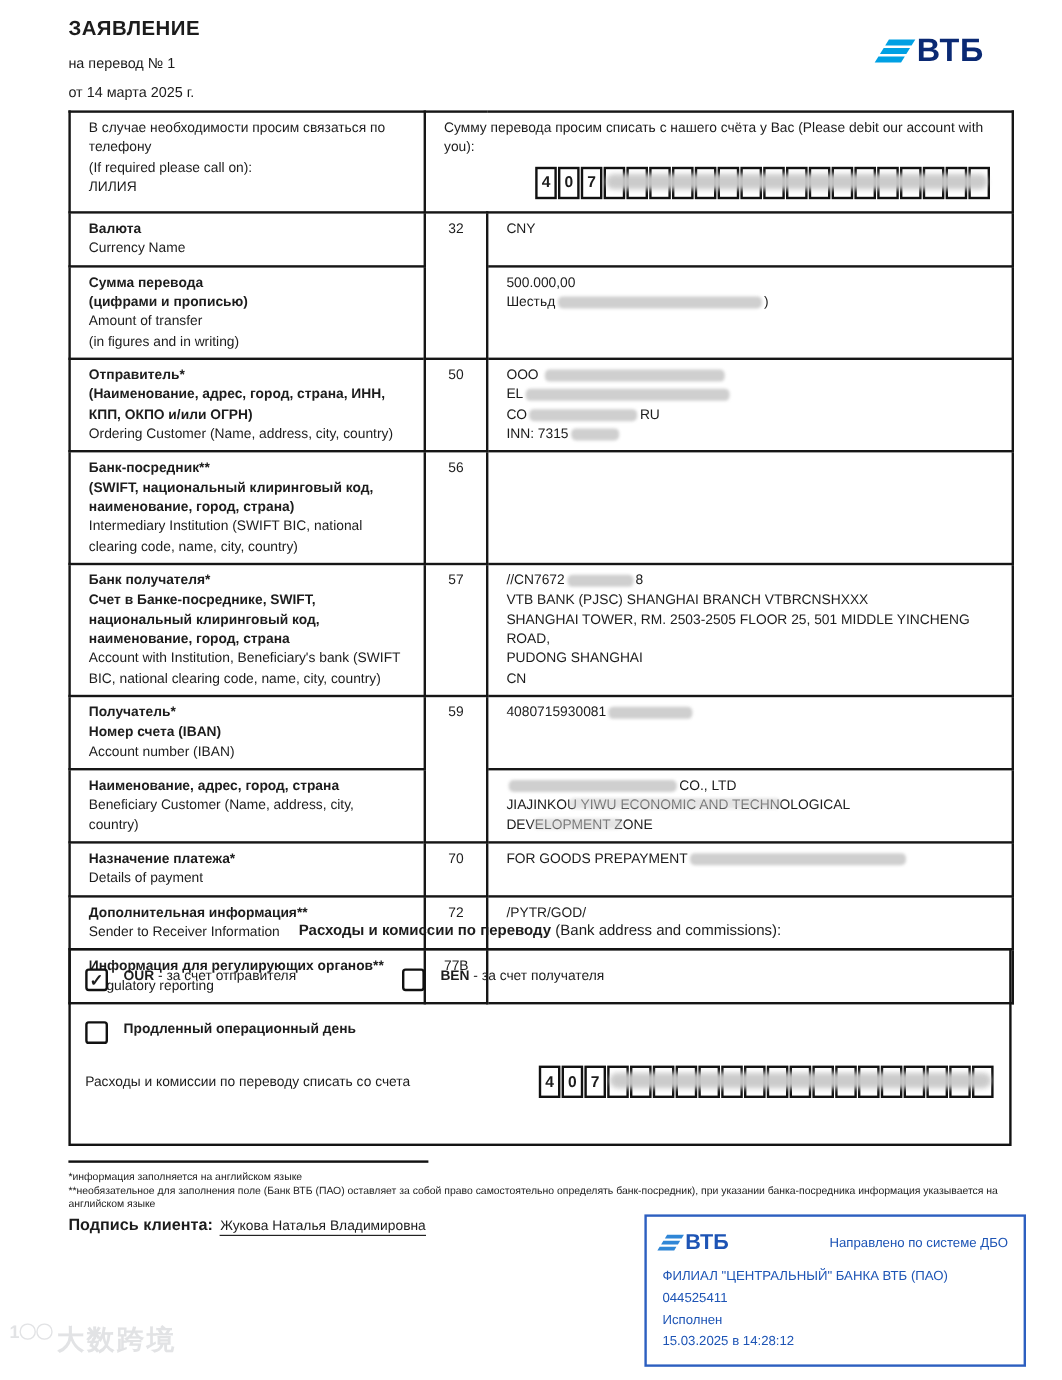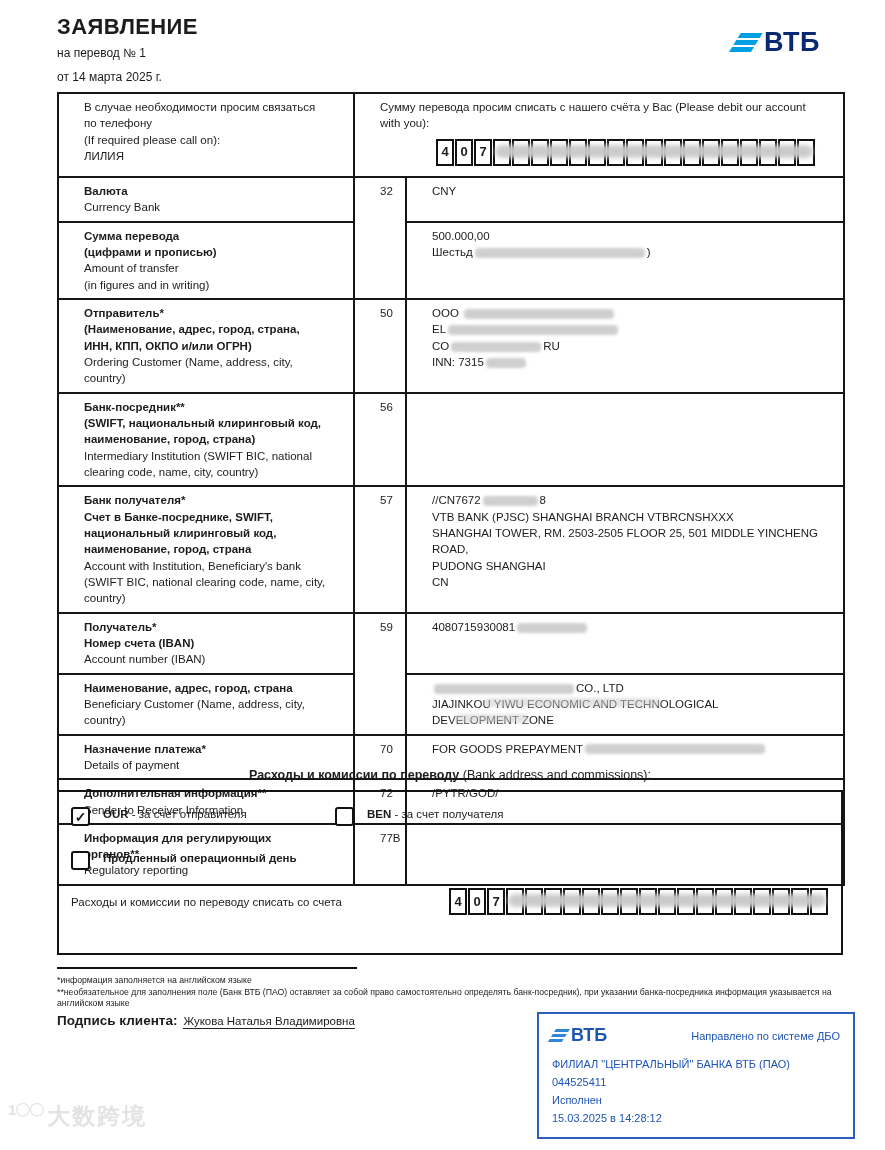--- a/index.html
+++ b/index.html
@@ -1,32 +1,32 @@
 <!DOCTYPE html>
 <html><head>
 <meta charset="utf-8">
 <style>
   html,body{margin:0;padding:0;background:#ffffff;}
   .page{position:relative;width:885px;height:1150px;background:#fff;
         font-family:"Liberation Sans",sans-serif;color:#1c1c1c;overflow:hidden;}
 
   
-  .doc-title{position:absolute;left:57px;top:14px;font-size:22px;font-weight:bold;letter-spacing:.4px;}
+  .doc-title{position:absolute;left:57px;top:14px;font-size:17px;font-weight:bold;letter-spacing:.4px;}
   .doc-sub1{position:absolute;left:57px;top:46px;font-size:12px;}
   .doc-sub2{position:absolute;left:57px;top:70px;font-size:12px;}
 
   .vtb-logo{position:absolute;left:735px;top:27px;display:flex;align-items:center;gap:7px;}
   .vtb-stripes{display:flex;flex-direction:column;gap:2.5px;transform:skewX(-32deg);}
   .vtb-stripes i{display:block;width:22px;height:4.5px;background:#00a0e3;}
   .vtb-stripes i:nth-child(2){width:22px;}
   .vtb-word{font-size:27px;font-weight:bold;color:#0a2973;letter-spacing:.5px;}
 
   
   table.form{position:absolute;left:57px;top:92px;width:786px;border-collapse:collapse;table-layout:fixed;}
-  table.form td{border:2px solid #161616;padding:5px 25px;vertical-align:top;font-size:11.5px;line-height:1.42;}
+  table.form td{border:2px solid #161616;padding:5px 15px;vertical-align:top;font-size:11.5px;line-height:1.42;}
   td.code{ text-align:center;vertical-align:middle;font-size:11.5px;}
   .lbl-ru{font-weight:bold;}
   .lbl-en{font-weight:normal;}
   .val{font-size:11.5px;line-height:1.5;}
 
   
   .acct-boxes{position:relative;display:inline-flex;}
   .acct-cell{width:14px;height:23px;border:2px solid #111;margin-right:1px;display:inline-flex;
              align-items:center;justify-content:center;font-size:13px;font-weight:600;background:#fff;}
   .acct-smudge{position:absolute;left:59px;right:3px;top:6px;height:13px;background:#c9c9c9;
@@ -144,21 +144,21 @@
                 <span class="acct-cell"></span>
                 <span class="acct-smudge"></span>
               </span>
         </div>
       </td>
     </tr>
 
     <tr style="height:38px">
       <td>
         <div class="lbl-ru">Валюта</div>
-        <div class="lbl-en">Currency Bank</div>
+        <div class="lbl-en">Currency Name</div>
       </td>
       <td class="code" rowspan="2">32</td>
       <td class="val">CNY</td>
     </tr>
 
     <tr style="height:72px">
       <td>
         <div class="lbl-ru">Сумма перевода</div>
         <div class="lbl-ru">(цифрами и прописью)</div>
         <div class="lbl-en">Amount of transfer</div>

